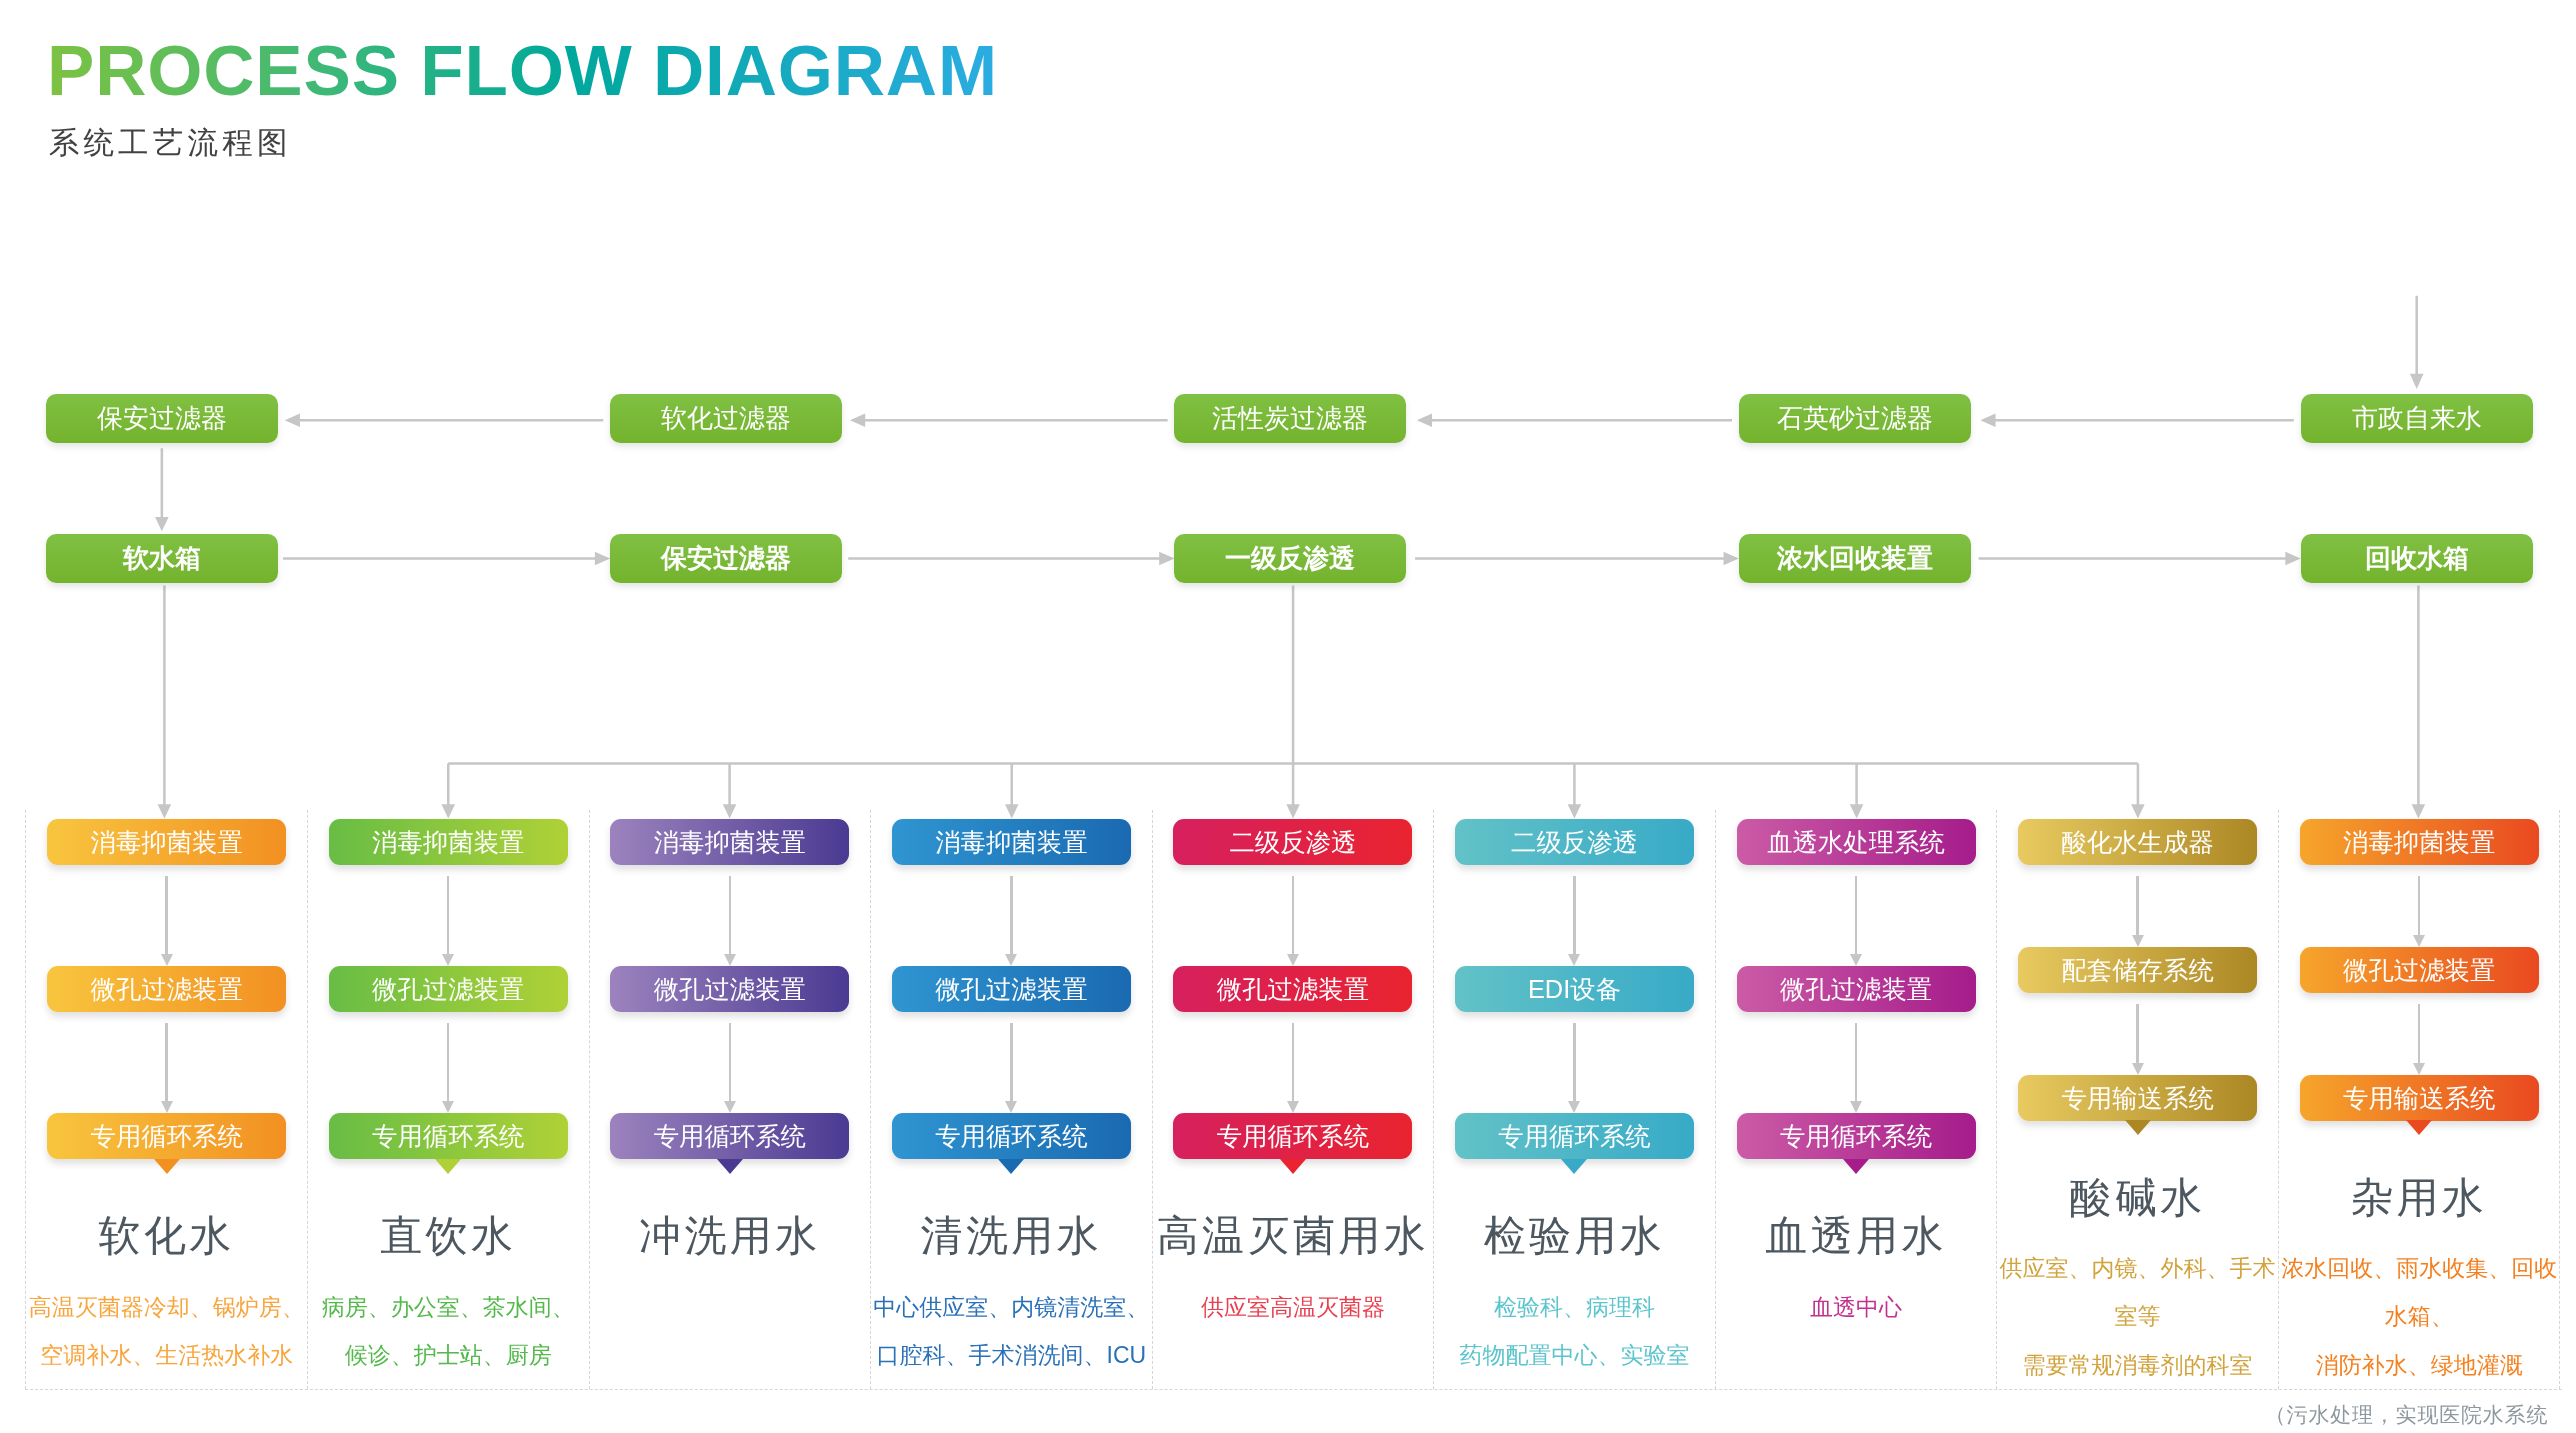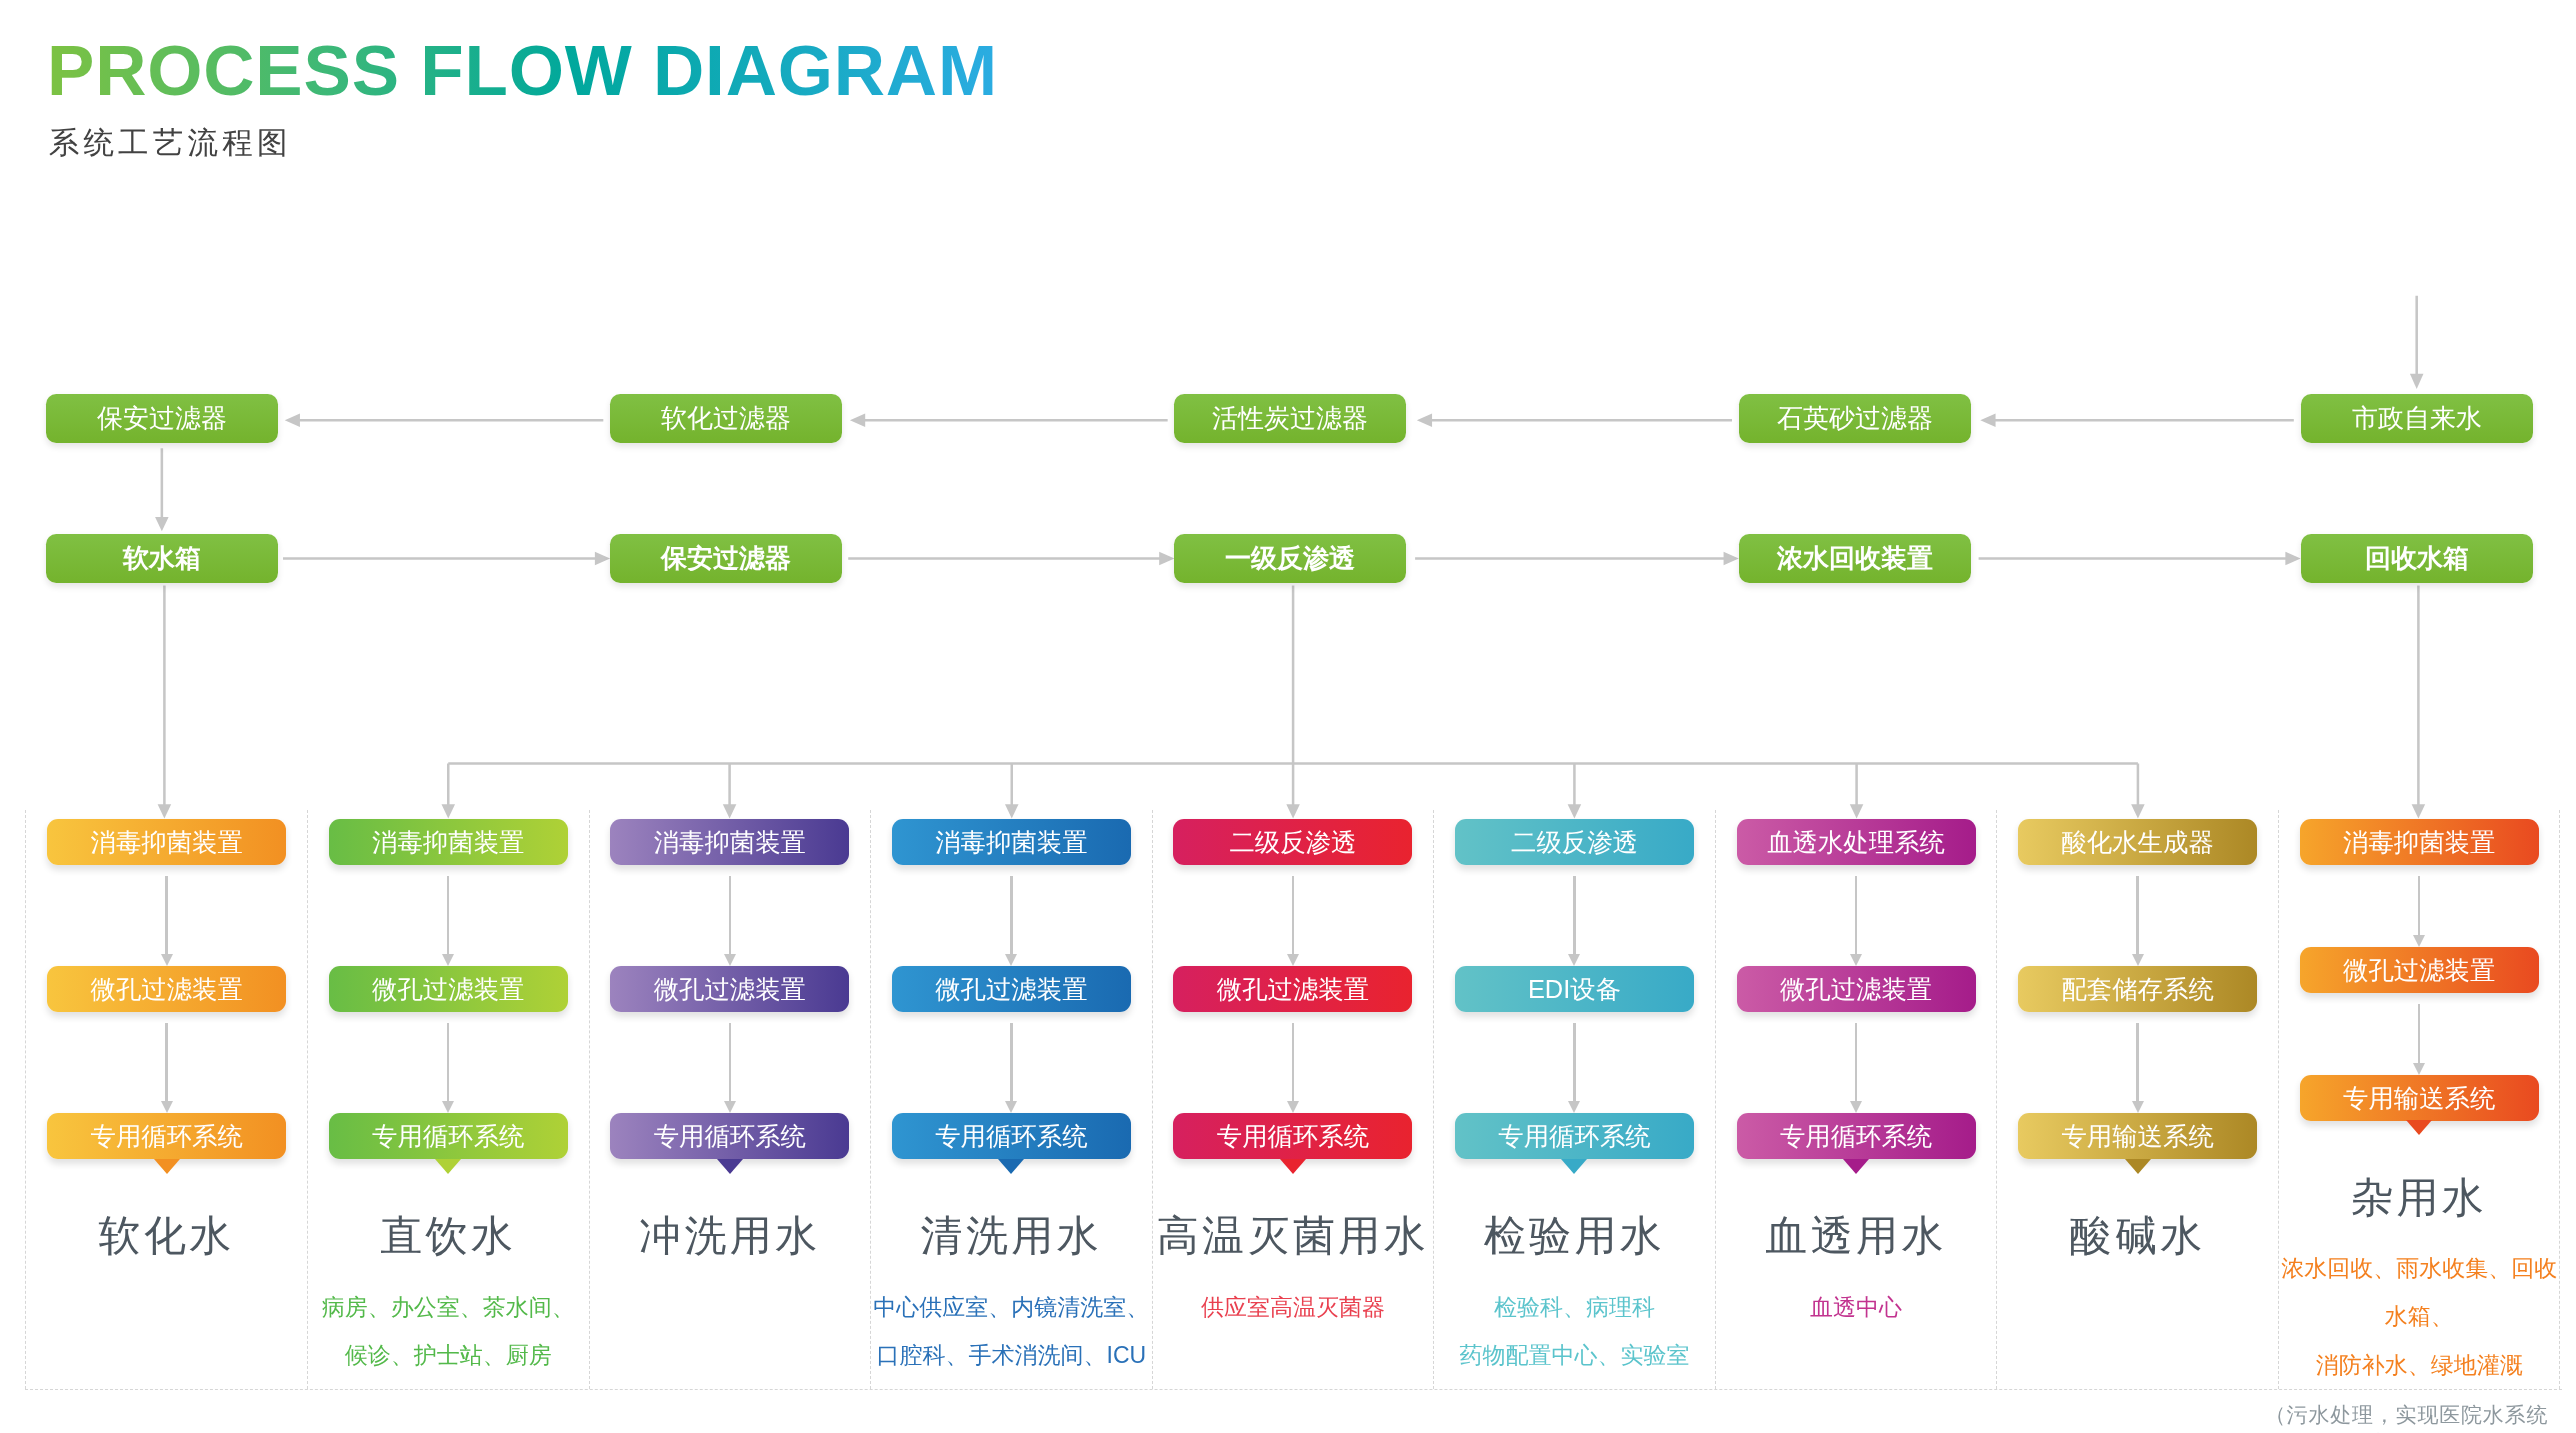--- a/index.html
+++ b/index.html
@@ -168,20 +168,22 @@
 
   <div class="columns">
 
     <div class="col" style="--c1: #F8C53E; --c2: #F29022; --dc: #F7A53C;">
       <div class="pbox first">消毒抑菌装置</div>
       <div class="varrow"></div>
       <div class="pbox">微孔过滤装置</div>
       <div class="varrow"></div>
       <div class="pbox pointer">专用循环系统</div>
       <div class="wtitle">软化水</div>
+      <div class="desc">高温灭菌器冷却、锅炉房、
+空调补水、生活热水补水</div>
     </div>
 
     <div class="col" style="--c1: #68BD45; --c2: #AFD136; --dc: #53B94A;">
       <div class="pbox first">消毒抑菌装置</div>
       <div class="varrow"></div>
       <div class="pbox">微孔过滤装置</div>
       <div class="varrow"></div>
       <div class="pbox pointer">专用循环系统</div>
       <div class="wtitle">直饮水</div>
       <div class="desc">病房、办公室、茶水间、
@@ -239,20 +241,22 @@
       <div class="desc">血透中心</div>
     </div>
 
     <div class="col" style="--c1: #E8CA60; --c2: #AC8825; --dc: #D2A33C;">
       <div class="pbox first">酸化水生成器</div>
       <div class="varrow"></div>
       <div class="pbox">配套储存系统</div>
       <div class="varrow"></div>
       <div class="pbox pointer">专用输送系统</div>
       <div class="wtitle">酸碱水</div>
+      <div class="desc">供应室、内镜、外科、手术室等
+需要常规消毒剂的科室</div>
     </div>
 
     <div class="col" style="--c1: #F6A52B; --c2: #E94A20; --dc: #F4801F;">
       <div class="pbox first">消毒抑菌装置</div>
       <div class="varrow"></div>
       <div class="pbox">微孔过滤装置</div>
       <div class="varrow"></div>
       <div class="pbox pointer">专用输送系统</div>
       <div class="wtitle">杂用水</div>
       <div class="desc">浓水回收、雨水收集、回收水箱、

